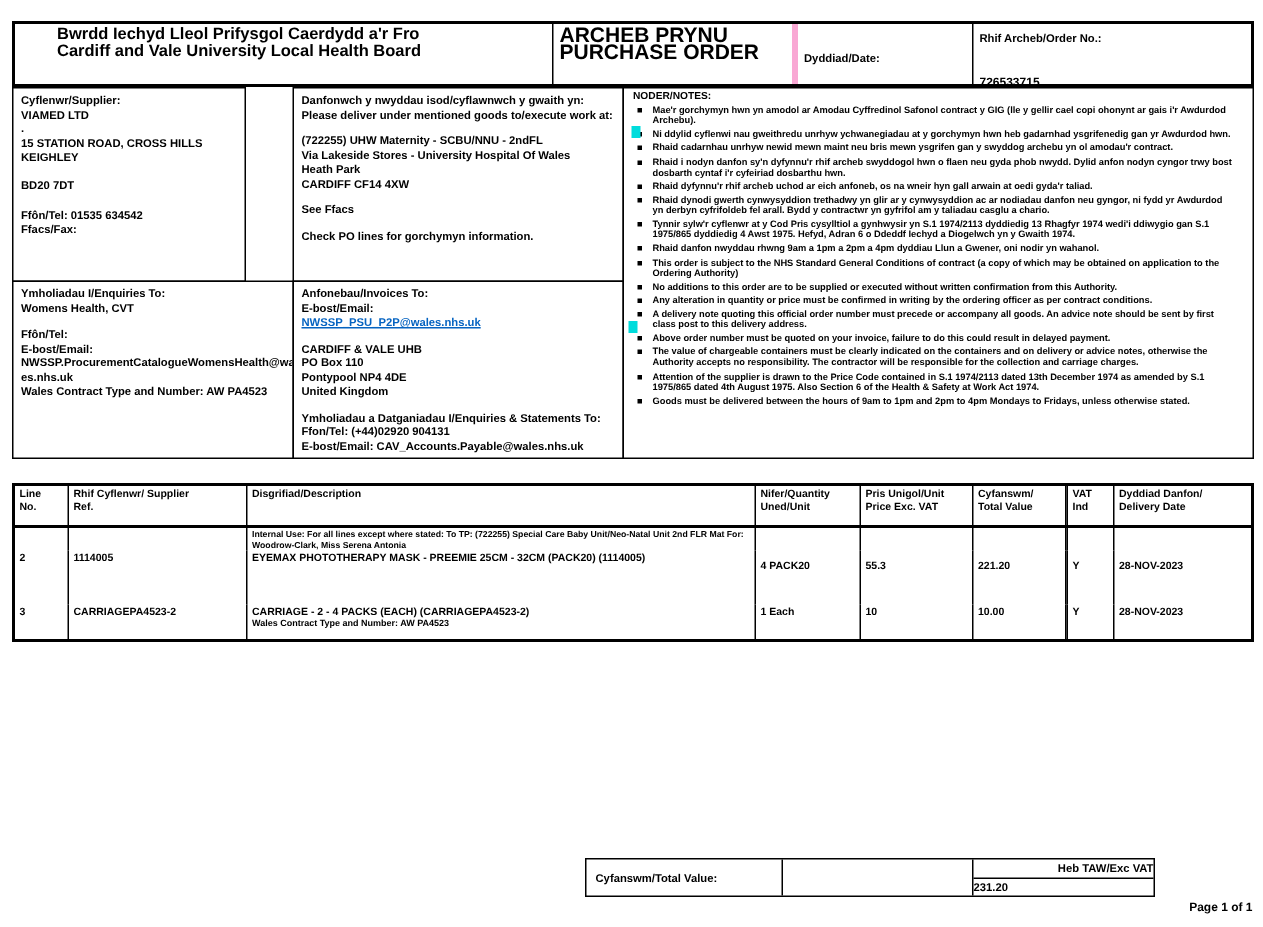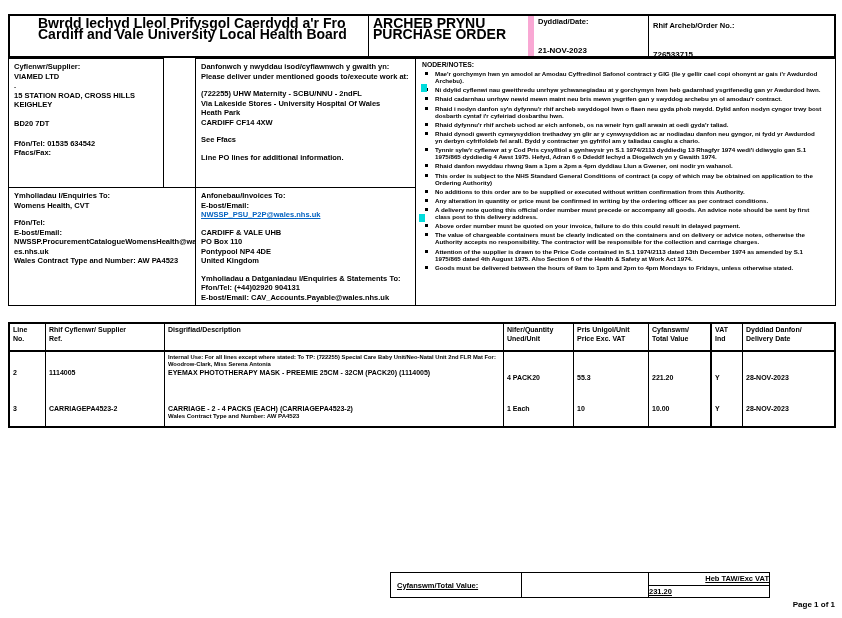--- a/index.html
+++ b/index.html
@@ -3,23 +3,23 @@
 <meta charset="utf-8">
 <style>
   html,body { margin:0; padding:0; background:#fff; }
   body { width:842px; height:618px; font-family:"Liberation Sans", sans-serif; font-weight:bold; color:#000; }
   .page { position:relative; width:842px; height:618px; background:#fff; overflow:hidden; }
   .abs { position:absolute; box-sizing:border-box; }
 
   
   .hdr { left:8px; top:14px; width:828px; height:44px; display:flex; border:2px solid #000; }
   .hcell { box-sizing:border-box; padding:2px 4px; overflow:hidden; }
-  .hc1 { width:358px; font-size:14px; line-height:11px;padding-left:28px; }
+  .hc1 { width:358px; font-size:11px; line-height:11px;padding-left:28px; }
   .hc2 { width:160px; border-left:1px solid #000; font-size:14px; line-height:11px; }
-  .hc3 { width:120px; border-left:6px solid #f9a8d4; font-size:7.5px; line-height:9px; padding-top:1px; }
+  .hc3 { width:120px; border-left:4px solid #f9a8d4; font-size:7.5px; line-height:9px; padding-top:18px; }
   .hc4 { width:186px; border-left:1px solid #000; font-size:7.5px; line-height:9px; padding-top:5px; }
   .hval { font-size:8px; margin-top:20px; }
 
   
   .box { position:absolute; box-sizing:border-box; border:1px solid #000; padding:3px 5px; font-size:7.5px; line-height:9.5px; overflow:hidden; }
   #supplier  { left:8px;   top:58px;  width:156px; height:130px; }
   #deliver   { left:195px; top:58px;  width:221px; height:130px; }
   #enquiries { left:8px;   top:187px; width:188px; height:119px; }
   #invoices  { left:195px; top:187px; width:221px; height:119px; }
   #notes     { left:415px; top:58px;  width:421px; height:248px; padding:2px 6px; font-size:6.2px; line-height:7px; }
@@ -45,21 +45,21 @@
   .w5 { width:75px; } .w6 { width:62px; } .w7 { width:32px; } .w8 { flex:1; border-right:none; }
   .vatb { border-left:1.5px solid #000; }
   .thead .tcell { font-size:7px; line-height:8.5px; white-space:pre-line; }
   .rnote { height:15px; }
   .rnote .note-txt { font-size:5.8px; line-height:6.6px; }
   .r2 { height:36px; } .r3 { flex:1; }
   .padv { padding-top:7px; }
   .desc2 { font-size:6px; line-height:7px; margin-top:1px; }
 
   
-  #totals { left:390px; top:572px; width:380px; height:26px; border:1px solid #000; display:flex; font-size:7.5px;text-decoration:underline; }
+  #totals { left:390px; top:572px; width:380px; height:26px; border:1px solid #000; display:flex; font-size:7.5px; }
   .tot1 { box-sizing:border-box; width:130px; display:flex; align-items:center; padding:0 6px; }
   .tot2 { box-sizing:border-box; width:128px; border-left:1px solid #000; border-right:1px solid #000; }
   .tot3 { flex:1; display:flex; flex-direction:column; }
   .tot3 .th { box-sizing:border-box; height:13px; border-bottom:1px solid #000; text-align:right; line-height:12px; }
   .tot3 .tv { flex:1; line-height:12px; }
 
   #pagefoot { right:7px; top:600px; font-size:8px; }
 </style>
 </head>
 <body>
@@ -100,21 +100,21 @@
     <div>Ffacs/Fax:</div>
   </div>
 
   <div class="box" id="deliver">
     <div>Danfonwch y nwyddau isod/cyflawnwch y gwaith yn: Please deliver under mentioned goods to/execute work at:</div>
     <div class="pre sp8">(722255) UHW Maternity - SCBU/NNU - 2ndFL
 Via Lakeside Stores - University Hospital Of Wales
 Heath Park
 CARDIFF CF14 4XW</div>
     <div class="sp8">See Ffacs</div>
-    <div class="sp8">Line PO lines for additional information.</div>
+    <div class="sp8">Check PO lines for gorchymyn information.</div>
   </div>
 
   <div class="box" id="enquiries">
     <div>Ymholiadau I/Enquiries To:</div>
     <div>Womens Health, CVT</div>
     <div class="sp8">Ffôn/Tel:</div>
     <div>E-bost/Email:</div>
     <div class="pre">NWSSP.ProcurementCatalogueWomensHealth@wal
 es.nhs.uk</div>
     <div>Wales Contract Type and Number: AW PA4523</div>

